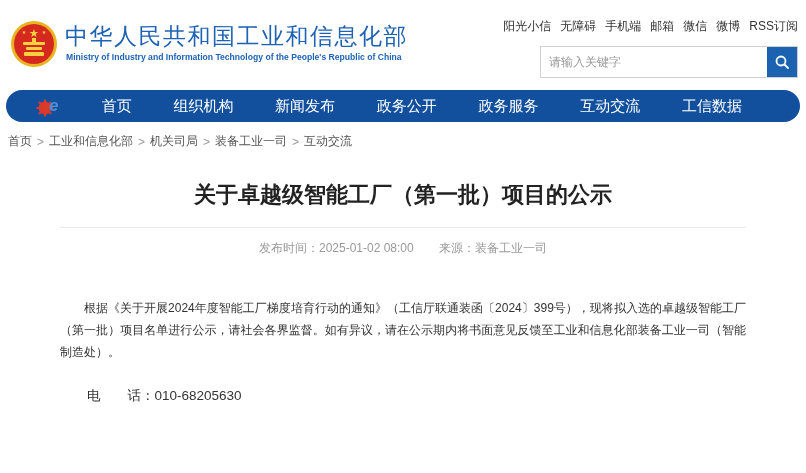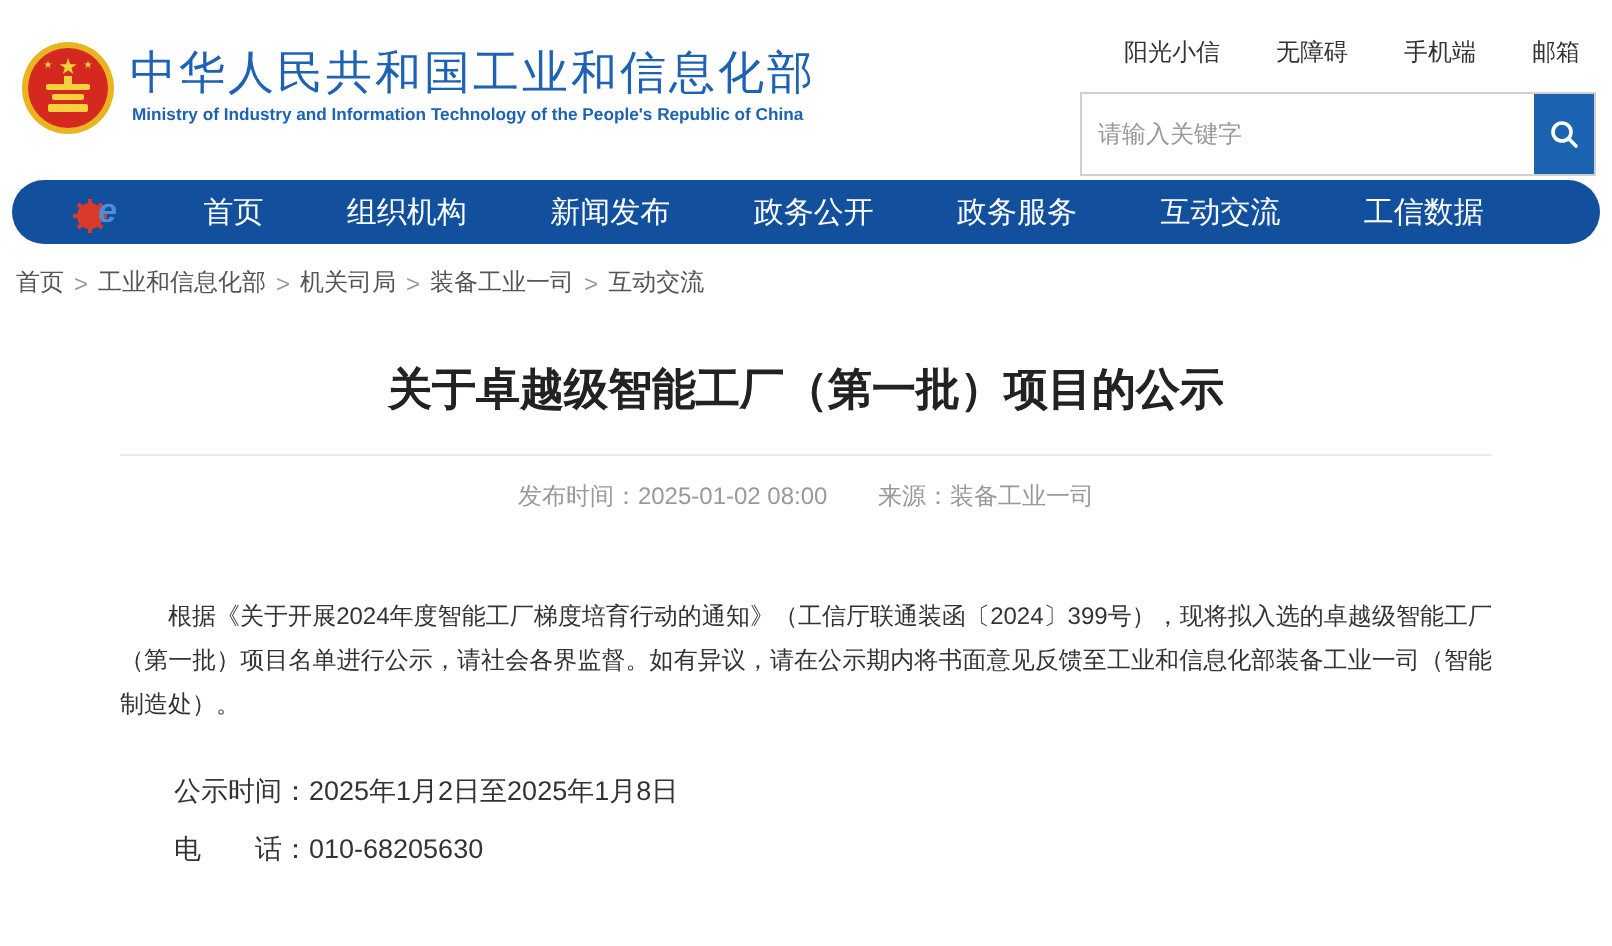--- a/index.html
+++ b/index.html
@@ -8,26 +8,26 @@
 
   
   .header { position:relative; height:88px; background:#fff; }
   .emblem { position:absolute; left:10px; top:20px; width:48px; height:48px; }
   .site-title { position:absolute; left:65px; top:21px; font-size:23px; font-weight:normal;
     color:#1e62b4; letter-spacing:1.5px; white-space:nowrap; }
   .site-subtitle { position:absolute; left:66px; top:52px; font-size:8.6px; font-weight:bold;
     color:#1e62b4; white-space:nowrap; }
 
   .header-right { position:absolute; right:8px; top:18px; width:258px; }
-  .quick-links { display:flex; align-items:center; gap:28px;
+  .quick-links { display:flex; justify-content:flex-end; align-items:center; gap:9px;
     font-size:12px; color:#333; }
   .quick-links a { color:#333; text-decoration:none; white-space:nowrap; cursor:pointer; }
   .mascot-icon { width:13px; height:14px; display:inline-block; margin-right:-6px; }
 
-  .search-bar { margin-top:11px; display:flex; height:42px; border:1px solid #d0d0d0; background:#fff; }
+  .search-bar { margin-top:11px; display:flex; height:32px; border:1px solid #d0d0d0; background:#fff; }
   .search-input { flex:1; border:none; outline:none; padding:0 8px; font-size:12px; color:#333;
     font-family:inherit; }
   .search-input::placeholder { color:#999; }
   .search-btn { width:30px; background:#1b62b0; border:none; cursor:pointer;
     display:flex; align-items:center; justify-content:center; }
 
   
   .nav { margin:2px 6px 0 6px; height:32px; background:#12509e; border-radius:16px;
     display:flex; align-items:center; justify-content:space-between;
     padding:0 58px 0 30px; }
@@ -132,17 +132,16 @@
   <div class="article-title">关于卓越级智能工厂（第一批）项目的公示</div>
   <div class="title-divider"></div>
   <div class="meta">
     <span>发布时间：</span><span>2025-01-02 08:00</span>
     <span class="meta-src"><span>来源：</span><span>装备工业一司</span></span>
   </div>
 
   <div class="paragraph">根据《关于开展2024年度智能工厂梯度培育行动的通知》（工信厅联通装函〔2024〕399号），现将拟入选的卓越级智能工厂（第一批）项目名单进行公示，请社会各界监督。如有异议，请在公示期内将书面意见反馈至工业和信息化部装备工业一司（智能制造处）。</div>
 
   <div class="info-lines">
-    <div class="info-line">公示时间：2025年1月2日至2025年1月8日</div>
     <div class="info-line">电　　话：010-68205630</div>
   </div>
 
 </div>
 
 </body></html>

